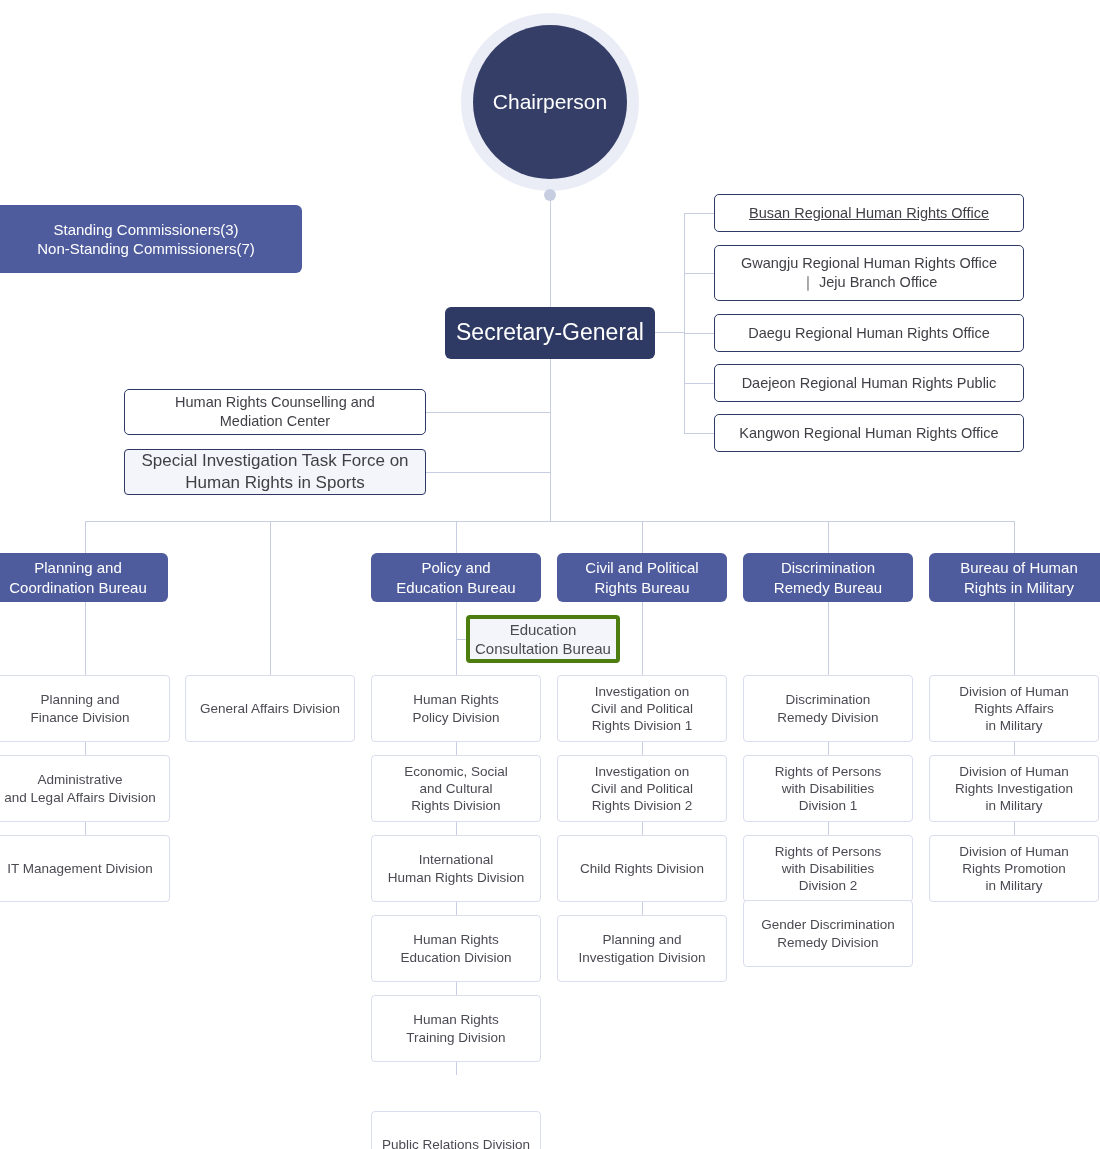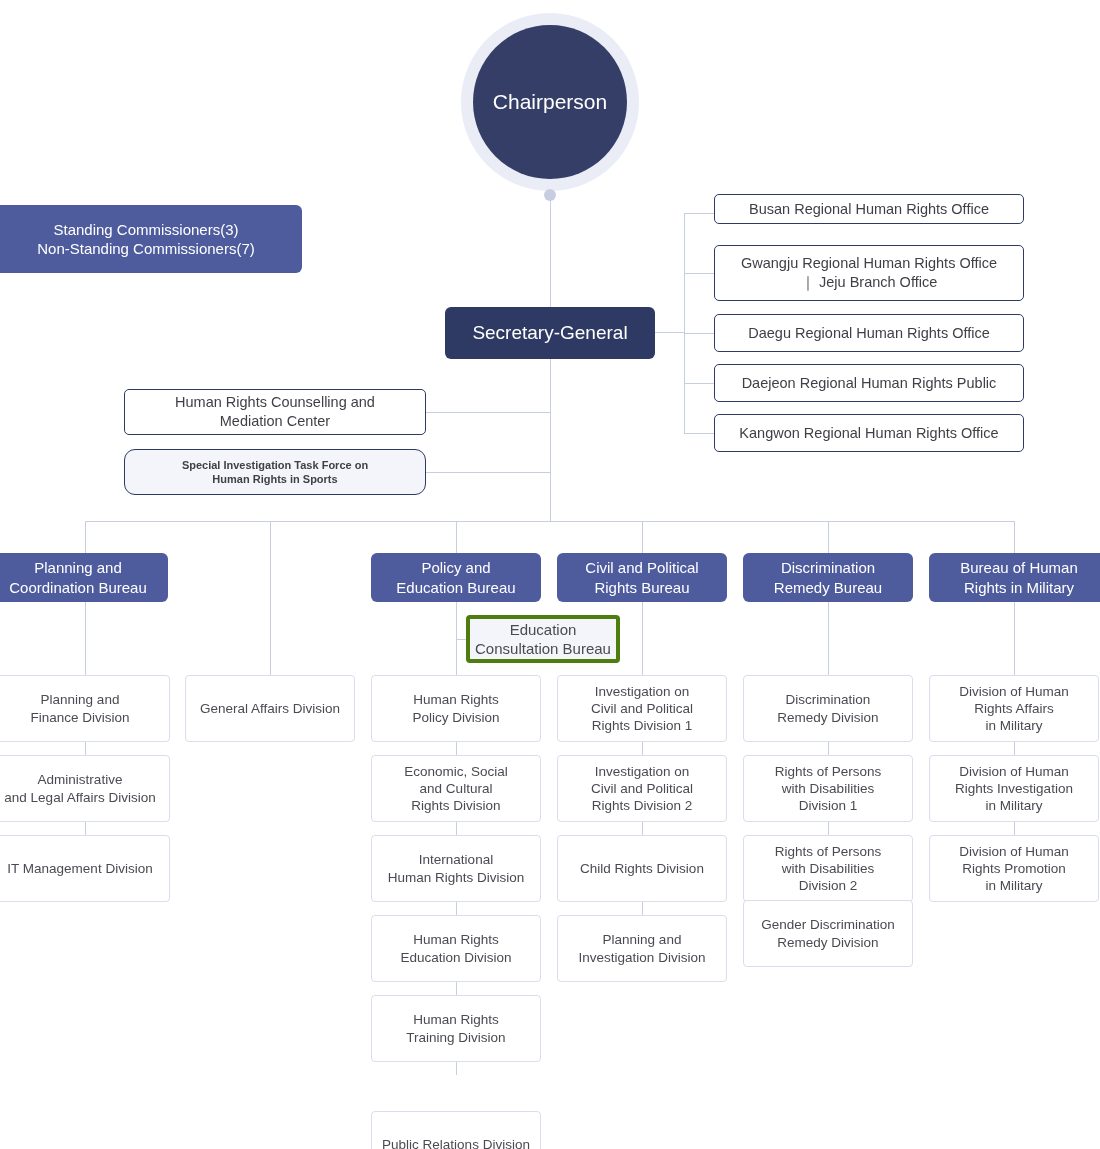--- a/index.html
+++ b/index.html
@@ -74,38 +74,37 @@
     background: #4e5b9c;
     color: #ffffff;
     border-radius: 6px;
     font-size: 15px;
   }
   
   .box-navy {
     background: #2e3a63;
     color: #ffffff;
     border-radius: 6px;
-    font-size: 19px;
+    font-size: 23px;
   }
   
   .box-outline-navy {
     background: #ffffff;
     border: 1px solid #2e3a63;
     border-radius: 5px;
     color: #3f3f46;
     font-size: 14.5px;
   }
   
   .box-tint-navy {
     background: #f4f5fa;
     border: 1px solid #2e3a63;
-    border-radius: 11px;
+    border-radius: 4px;
     color: #3f3f46;
-    font-size: 11px;
-    font-weight: bold;
+    font-size: 17px;
   }
   
   .box-div {
     background: #ffffff;
     border: 1px solid #d9dded;
     border-radius: 4px;
     color: #4a4a52;
     font-size: 13.5px;
   }
   
@@ -176,21 +175,21 @@
 
   <div class="chair-ring"></div>
   <div class="chair-circle">Chairperson</div>
   <div class="chair-dot"></div>
 
   <div class="node box-slate" style="left:-10px; top:205px; width:312px; height:68px; white-space:pre-line;">Standing Commissioners(3)
 Non-Standing Commissioners(7)</div>
 
   <div class="node box-navy" style="left:445px; top:307px; width:210px; height:52px;">Secretary-General</div>
 
-  <div class="node box-outline-navy" style="left:714px; top:194px; width:310px; height:30px; white-space:pre-line;">Busan Regional Human Rights Office</div>
+  <div class="node box-outline-navy" style="left:714px; top:194px; width:310px; height:38px; white-space:pre-line;text-decoration:underline;">Busan Regional Human Rights Office</div>
   <div class="node box-outline-navy" style="left:714px; top:245px; width:310px; height:56px; white-space:pre-line;">Gwangju Regional Human Rights Office
 ｜ Jeju Branch Office</div>
   <div class="node box-outline-navy" style="left:714px; top:314px; width:310px; height:38px; white-space:pre-line;">Daegu Regional Human Rights Office</div>
   <div class="node box-outline-navy" style="left:714px; top:364px; width:310px; height:38px; white-space:pre-line;">Daejeon Regional Human Rights Public</div>
   <div class="node box-outline-navy" style="left:714px; top:414px; width:310px; height:38px; white-space:pre-line;">Kangwon Regional Human Rights Office</div>
 
   <div class="node box-outline-navy" style="left:124px; top:389px; width:302px; height:46px; white-space:pre-line;">Human Rights Counselling and
 Mediation Center</div>
   <div class="node box-tint-navy" style="left:124px; top:449px; width:302px; height:46px; white-space:pre-line;">Special Investigation Task Force on
 Human Rights in Sports</div>

